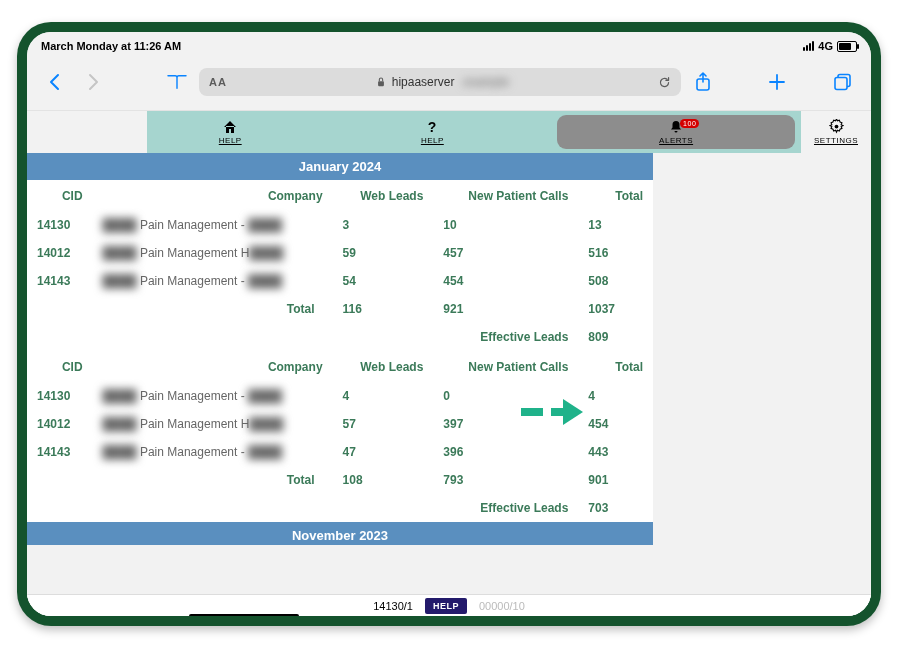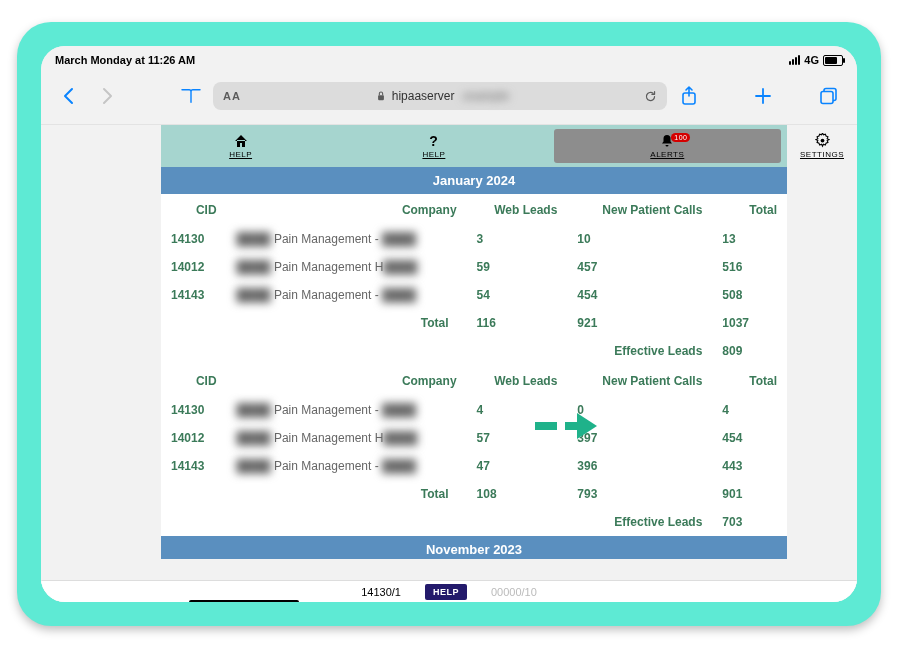--- a/index.html
+++ b/index.html
@@ -12,24 +12,24 @@
     overflow: hidden;
   }
 
   
   .device {
     position: absolute;
     left: 17px;
     top: 22px;
     width: 864px;
     height: 604px;
-    background: #5eead4;
+    background: #14532d;
     border-radius: 34px;
     box-shadow: 0 4px 10px rgba(0,0,0,.25);
-    padding: 24px;
+    padding: 10px;
     box-sizing: border-box;
   }
   .screen {
     width: 100%;
     height: 100%;
     background: #f2f2f2;
     border-radius: 24px;
     overflow: hidden;
     position: relative;
   }
@@ -125,41 +125,42 @@
     font-size:8px;
     letter-spacing:.5px;
     color:#000;
     position:relative;
   }
   .nav-btn .icon{font-size:14px;line-height:1;margin-bottom:2px;}
   .nav-btn .label{text-decoration:underline;}
   .nav-btn.alerts-sel{
     background:#8d8d8d;
     margin:4px 6px;
-    border-radius:3px;
+    border-radius:9px;
     flex:1;
   }
   .nav-btn .alert-badge{
     position:absolute;
     top:4px;
     left:50%;
     transform:translateX(4px);
     background:#d40000;
     color:#fff;
     border-radius:10px;
     font-size:7px;
     padding:1px 3px;
     line-height:1;
   }
   .nav-btn.settings{flex:none;width:70px;background:#f2f2f2;}
 
   
   .panel-wrap{
     display:flex;
     gap:0;
+    flex-direction:column;
   }
   .gutter-left{width:120px;}
   .panel{
     background:#fff;
     width: 626px;
     box-shadow:none;
   }
   .month-hdr{
     background:#5a8fbf;
     color:#fff;
@@ -212,21 +213,21 @@
 
   
   .footer-bar{
     position:absolute;
     left:0;right:0;bottom:0;
     background:#fff;
     height:22px;
     display:flex;
     align-items:center;
     justify-content:center;
-    gap:24px;
+    gap:12px;
     font-size:11px;
     color:#000;
     border-top:1px solid #ddd;
   }
   .footer-bar .help-btn{
     background:#231a6b;
     color:#fff;
     font-size:9px;
     font-weight:700;
     padding:3px 8px;

